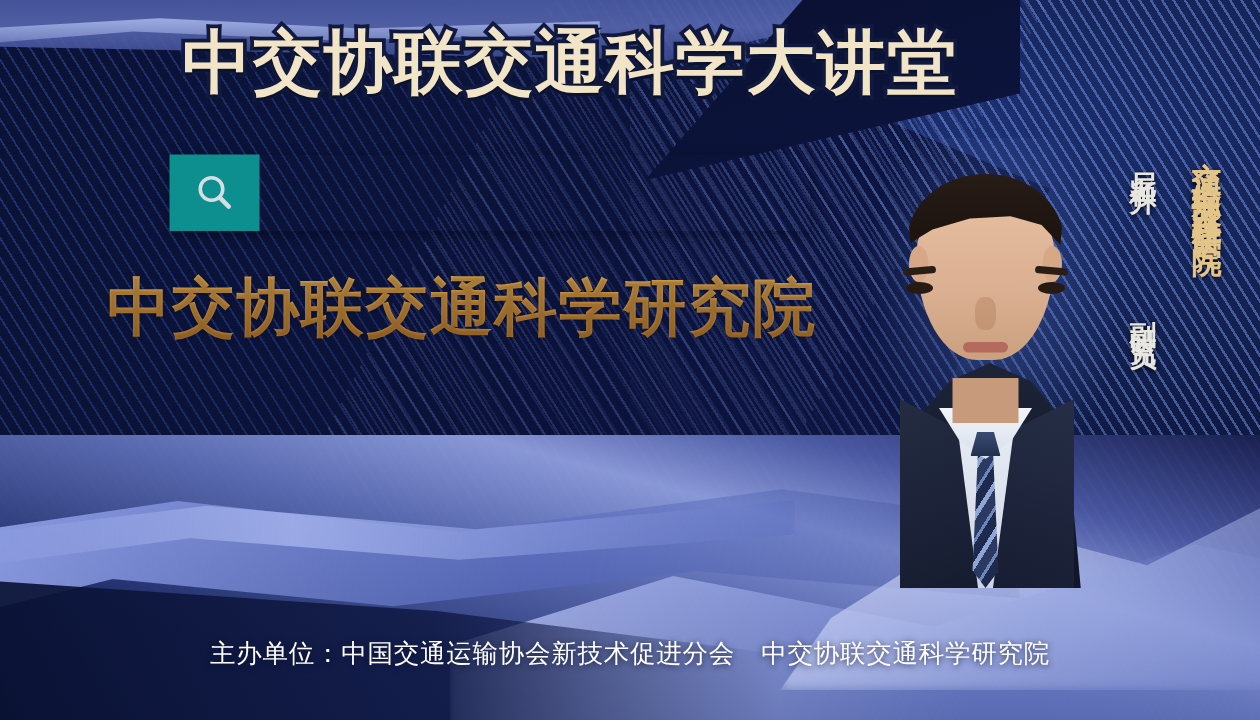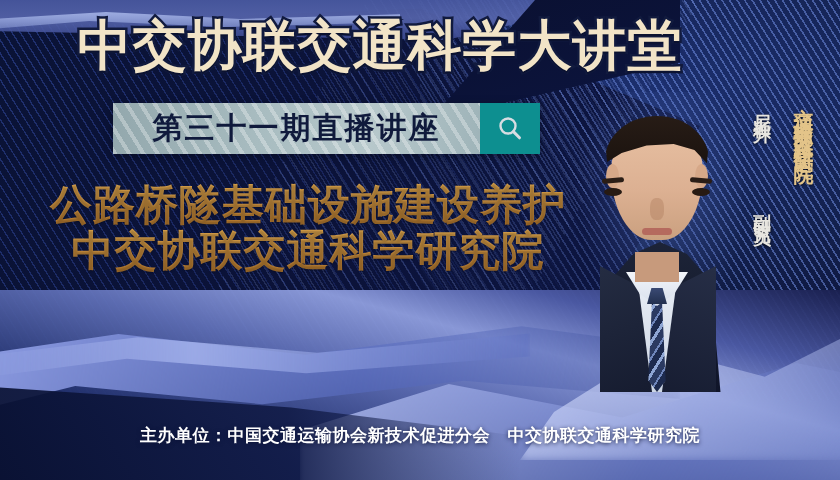--- a/index.html
+++ b/index.html
@@ -176,21 +176,21 @@
   .p-browL{left:30px;transform:rotate(-5deg);} .p-browR{right:30px;transform:rotate(5deg);}
   .p-eyeL,.p-eyeR{position:absolute;top:96px;width:18px;height:8px;border-radius:50%;background:#271a13;}
   .p-eyeL{left:32px;} .p-eyeR{right:32px;}
   .p-nose{position:absolute;left:50%;top:106px;transform:translateX(-50%);width:14px;height:22px;border-radius:40%;background:rgba(170,120,90,.38);}
   .p-mouth{position:absolute;left:50%;top:136px;transform:translateX(-50%);width:30px;height:7px;border-radius:4px;background:#b56a5e;}
 
   
   .main-title{
     position:absolute;left:0;top:18px;width:760px;
     text-align:center;
-    font-size:54px;line-height:1;
+    font-size:46px;line-height:1;
     font-weight:bold;
     letter-spacing:1px;
     color:#f2e4c7;
     -webkit-text-stroke:5px #111a3e;
     paint-order:stroke fill;
     text-shadow:0 2px 0 rgba(10,16,45,.8);
     font-family:"Liberation Sans","DejaVu Sans",sans-serif;
     white-space:nowrap;
   }
 
@@ -282,21 +282,21 @@
     text-shadow:0 1px 3px rgba(0,0,0,.7);
   }
 
   
   .footer{
     position:absolute;left:0;top:424px;width:840px;
     text-align:center;
   }
   .footer-text{
     display:inline-block;
-    font-size:17px;font-weight:bold;color:#ffffff;letter-spacing:.5px;
+    font-size:17px;font-weight:normal;color:#ffffff;letter-spacing:.5px;
     text-shadow:0 1px 4px rgba(10,16,50,.85);
     white-space:nowrap;
   }
 </style>
 </head>
 <body>
 
 <div class="poster">
 
   <div class="bg-base"></div>
@@ -333,33 +333,29 @@
     <div class="p-browR"></div>
     <div class="p-eyeL"></div>
     <div class="p-eyeR"></div>
     <div class="p-nose"></div>
     <div class="p-mouth"></div>
   </div>
 
   <div class="main-title">中交协联交通科学大讲堂</div>
 
   <div class="subtitle-bar">
-    <div class="subtitle-fill">
-      <span class="subtitle-text">第三十一期直播讲座</span>
-    </div>
     <div class="search-box">
       <svg width="30" height="30" viewBox="0 0 30 30">
         <circle cx="13" cy="12" r="7.5" fill="none" stroke="#d7dde2" stroke-width="2.4"></circle>
         <line x1="18.4" y1="17.6" x2="24.5" y2="23.8" stroke="#d7dde2" stroke-width="3" stroke-linecap="round"></line>
       </svg>
     </div>
   </div>
 
   <div class="headline">
-    <div class="headline-line">公路桥隧基础设施建设养护</div>
     <div class="headline-line">中交协联交通科学研究院</div>
   </div>
 
 
   <div class="v-col v-org">交通运输部公路科学研究院</div>
   <div class="v-col v-name">尼颖升</div>
   <div class="v-col v-role">副研究员</div>
 
   <div class="footer">
     <span class="footer-text">主办单位：中国交通运输协会新技术促进分会　中交协联交通科学研究院</span>

